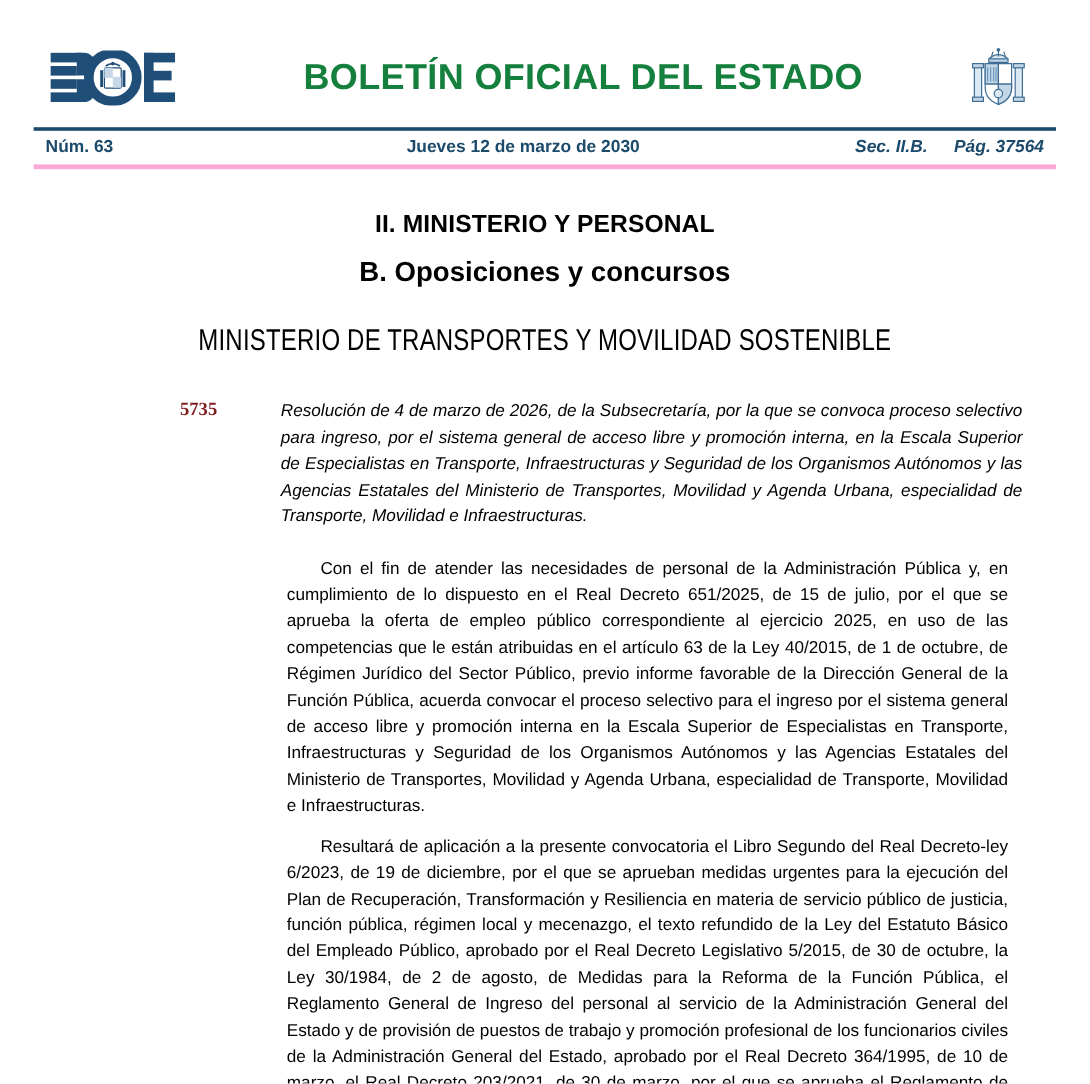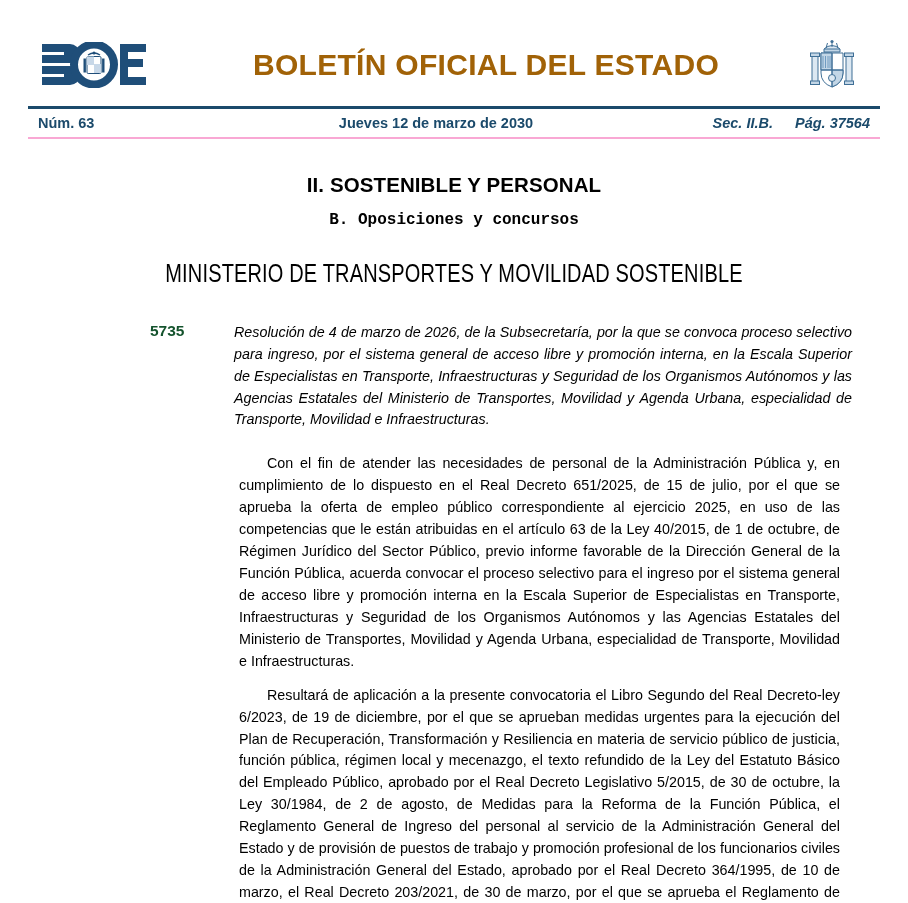--- a/index.html
+++ b/index.html
@@ -30,36 +30,36 @@
     height: 46px;
     flex: 0 0 auto;
     margin-left: 14px;
   }
   .masthead-title {
     flex: 1 1 auto;
     text-align: center;
     font-size: 30px;
     font-weight: bold;
     letter-spacing: 0.3px;
-    color: #a16207;
+    color: #15803d;
     white-space: nowrap;
     padding-left: 18px;
   }
   .arms-emblem {
     width: 48px;
     height: 58px;
     flex: 0 0 auto;
     margin-right: 24px;
   }
 
   
   .header-band {
     margin: 8px 28px 0 28px;
     border-top: 3px solid #1b4a6b;
-    border-bottom: 2px solid #f9a8d4;
+    border-bottom: 4px solid #f9a8d4;
     height: 28px;
     display: flex;
     align-items: center;
     position: relative;
     color: #1b4a6b;
     font-size: 14.5px;
     font-weight: bold;
   }
   .band-num {
     position: absolute;
@@ -88,25 +88,24 @@
   .section-title {
     text-align: center;
     font-size: 20.5px;
     font-weight: bold;
     color: #000;
     margin: 0 0 4px 0;
     letter-spacing: 0.1px;
   }
   .subsection-title {
     text-align: center;
-    font-size: 16px;
+    font-size: 23px;
     font-weight: bold;
     color: #000;
     margin: 14px 0 0 0;
-    font-family: Liberation Mono, monospace;
   }
   .ministry-title {
     text-align: center;
     font-size: 25px;
     font-weight: normal;
     color: #000;
     margin: 30px 0 0 0;
     transform: scaleX(0.80);
     transform-origin: center center;
     white-space: nowrap;
@@ -120,21 +119,22 @@
     padding-right: 28px;
     position: relative;
   }
   .article-number {
     position: absolute;
     left: 122px;
     top: 0;
     width: 60px;
     font-size: 15.5px;
     font-weight: bold;
-    color: #14532d;
+    color: #7f1d1d;
+    font-family: Liberation Serif, serif;
   }
   .article-summary {
     margin-left: 84px;
     font-style: italic;
     font-size: 14.3px;
     line-height: 1.53;
     text-align: justify;
     text-justify: inter-word;
     color: #000;
   }
@@ -223,21 +223,21 @@
   <span class="band-num">Núm. 63</span>
   <span class="band-date">Jueves 12 de marzo de 2030</span>
   <span class="band-right">
     <span>Sec. II.B.</span>
     <span>Pág. 37564</span>
   </span>
 </div>
 
 <div class="content">
 
-  <h1 class="section-title">II. SOSTENIBLE Y PERSONAL</h1>
+  <h1 class="section-title">II. MINISTERIO Y PERSONAL</h1>
   <h2 class="subsection-title">B. Oposiciones y concursos</h2>
   <h3 class="ministry-title">MINISTERIO DE TRANSPORTES Y MOVILIDAD SOSTENIBLE</h3>
 
   <div class="article">
     <span class="article-number">5735</span>
     <div class="article-summary">Resolución de 4 de marzo de 2026, de la Subsecretaría, por la que se convoca proceso selectivo para ingreso, por el sistema general de acceso libre y promoción interna, en la Escala Superior de Especialistas en Transporte, Infraestructuras y Seguridad de los Organismos Autónomos y las Agencias Estatales del Ministerio de Transportes, Movilidad y Agenda Urbana, especialidad de Transporte, Movilidad e Infraestructuras.</div>
   </div>
 
   <div class="body-text">
     <p>Con el fin de atender las necesidades de personal de la Administración Pública y, en cumplimiento de lo dispuesto en el Real Decreto 651/2025, de 15 de julio, por el que se aprueba la oferta de empleo público correspondiente al ejercicio 2025, en uso de las competencias que le están atribuidas en el artículo 63 de la Ley 40/2015, de 1 de octubre, de Régimen Jurídico del Sector Público, previo informe favorable de la Dirección General de la Función Pública, acuerda convocar el proceso selectivo para el ingreso por el sistema general de acceso libre y promoción interna en la Escala Superior de Especialistas en Transporte, Infraestructuras y Seguridad de los Organismos Autónomos y las Agencias Estatales del Ministerio de Transportes, Movilidad y Agenda Urbana, especialidad de Transporte, Movilidad e Infraestructuras.</p>

